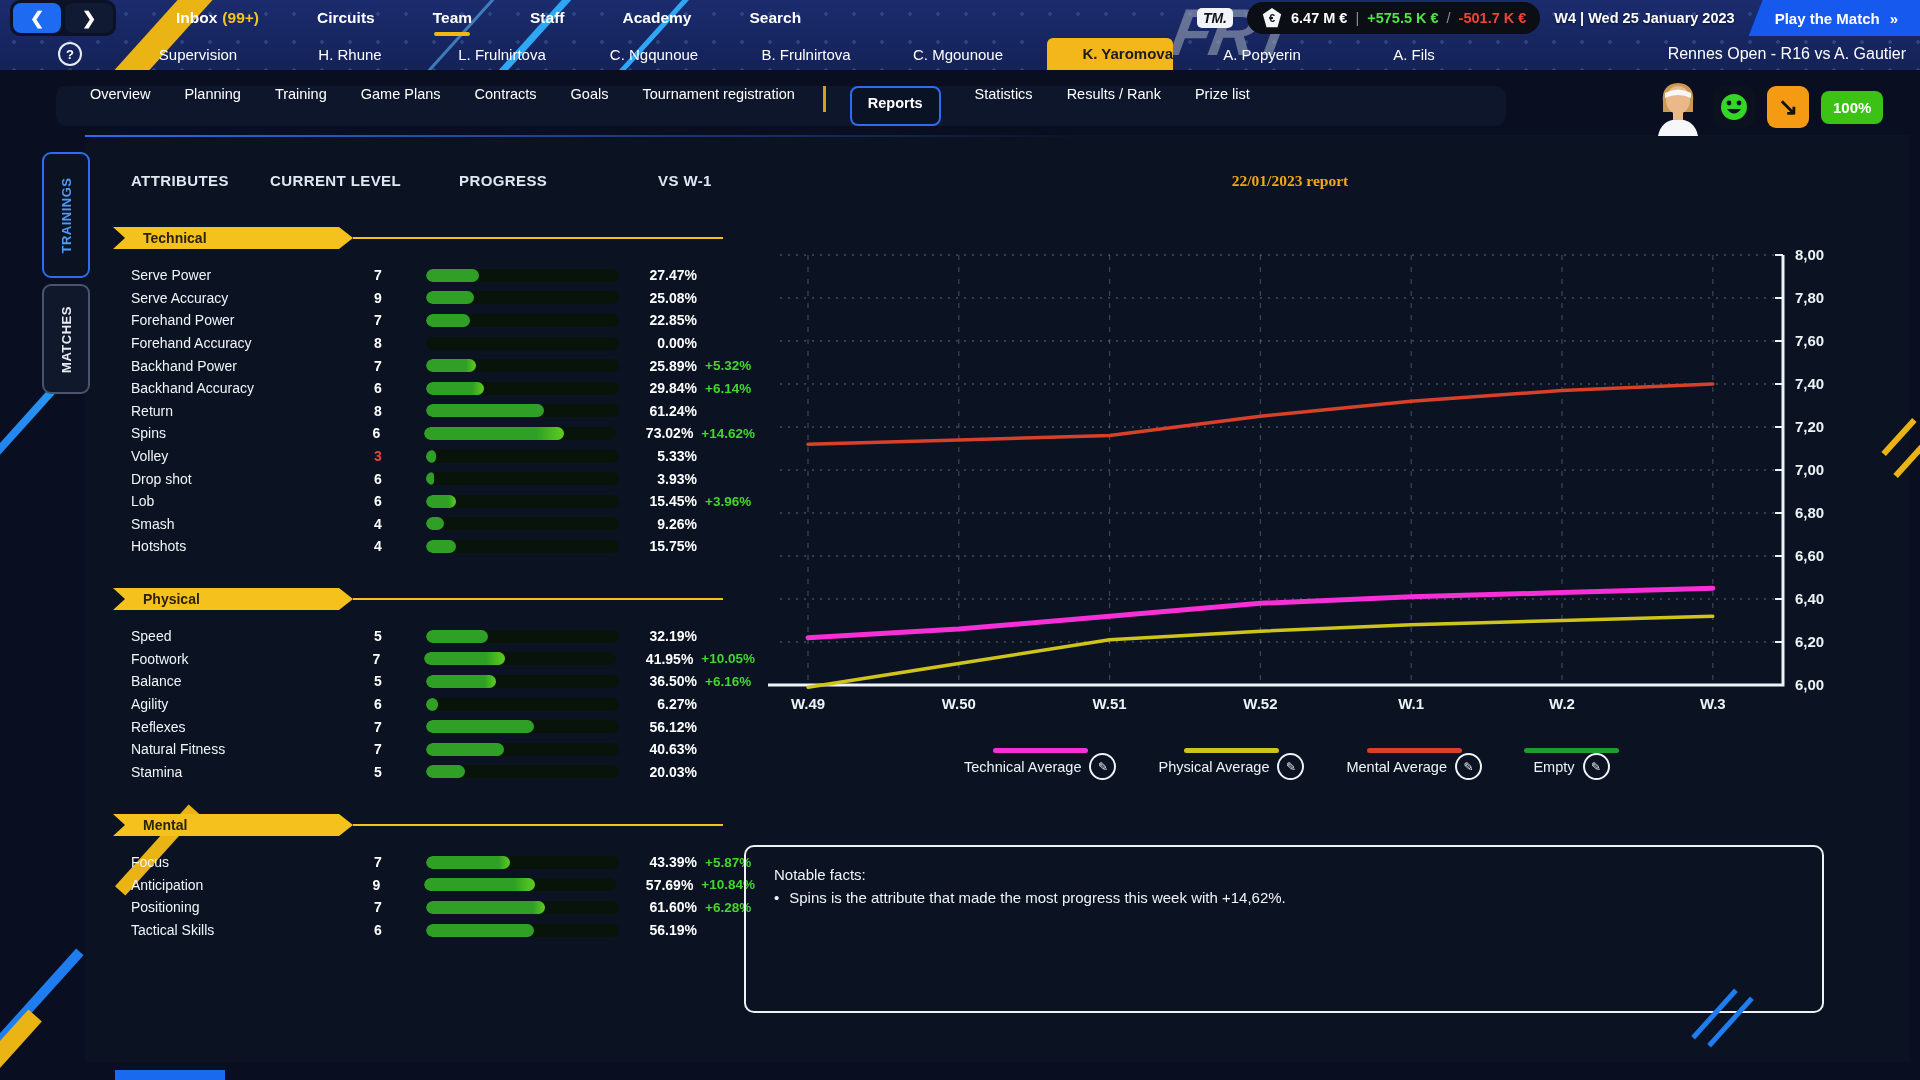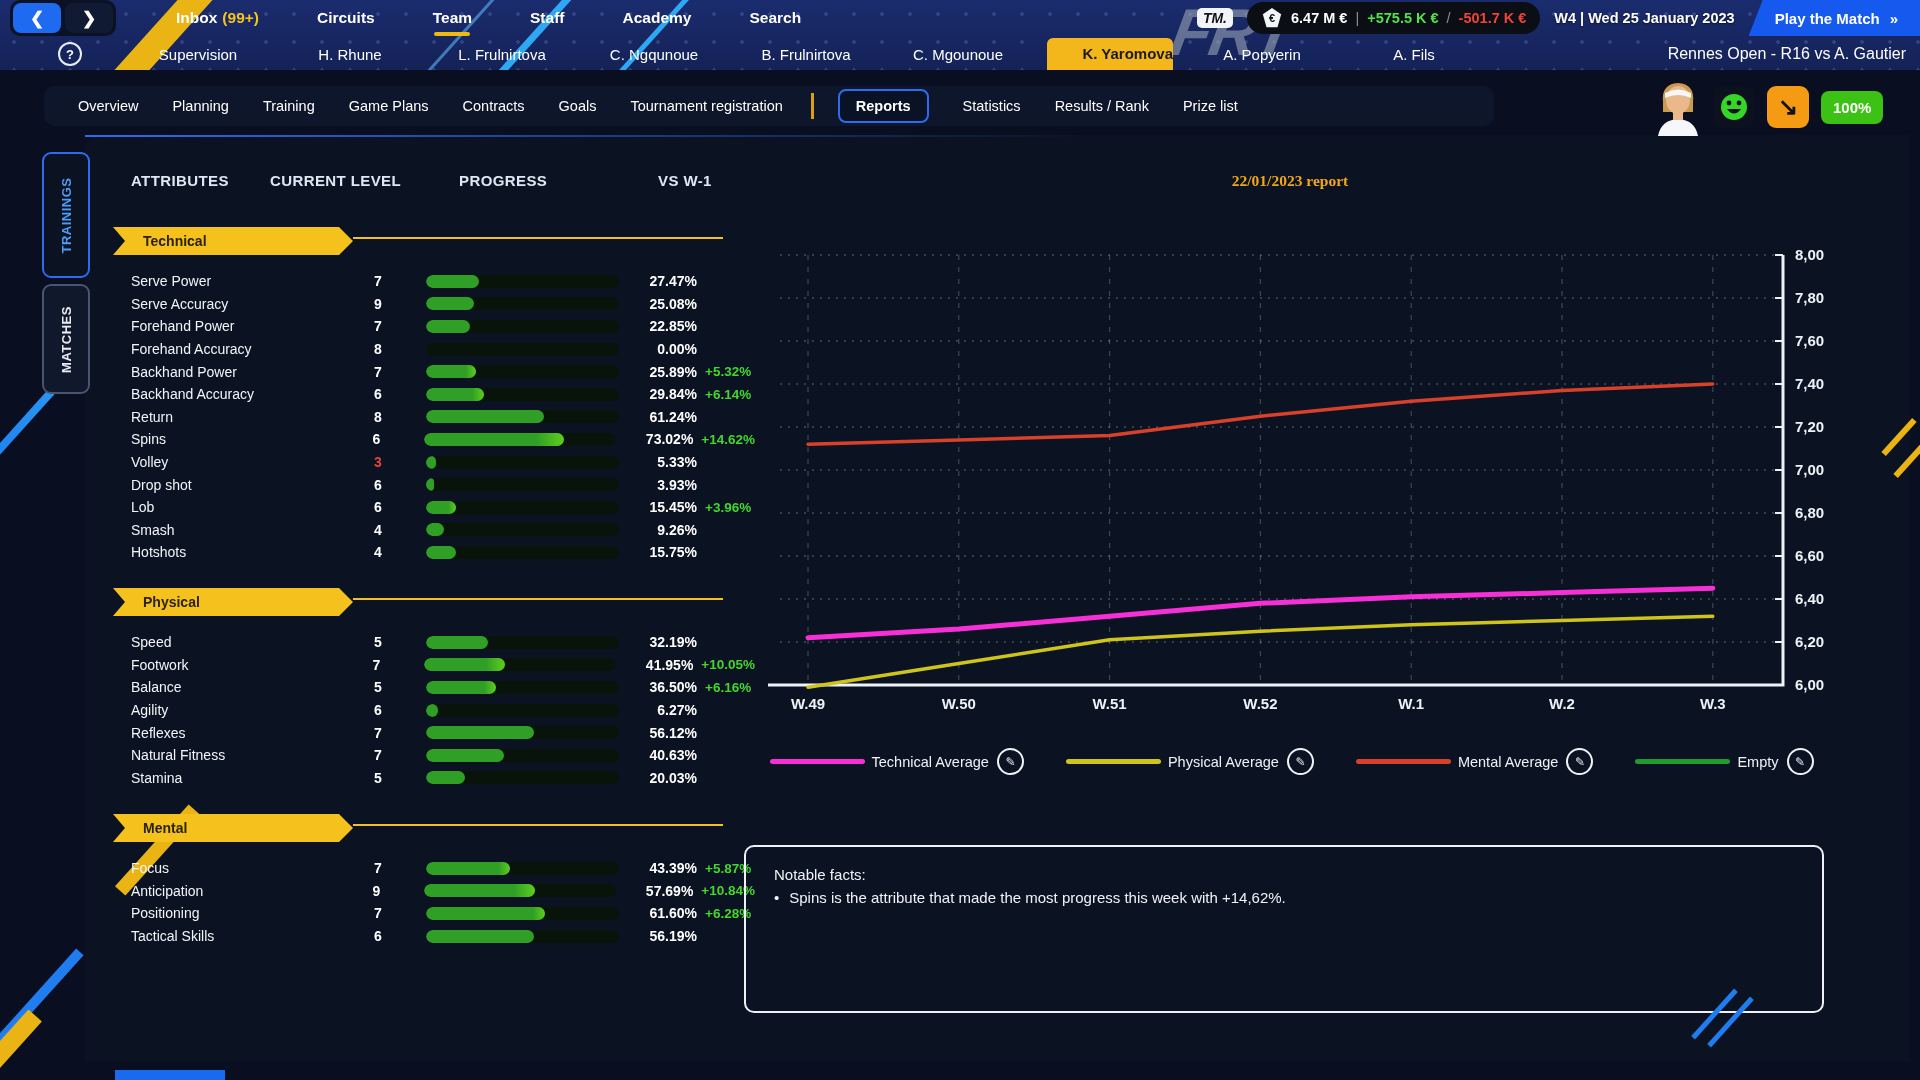--- a/index.html
+++ b/index.html
@@ -40,22 +40,22 @@
     clip-path:polygon(14px 0,100% 0,100% 100%,0 100%);}
   .navrow2{position:absolute;left:0;top:38px;width:1920px;height:32px;display:flex;align-items:center;z-index:3;}
   .helpicon{width:20px;height:20px;border:2px solid #e8ecf4;border-radius:50%;margin-left:58px;
     display:flex;align-items:center;justify-content:center;font-size:13px;font-weight:bold;}
   .nav2items{display:flex;margin-left:40px;align-items:center;}
   .nav2item{font-size:15px;width:152px;text-align:center;cursor:pointer;padding:6px 0;white-space:nowrap;}
   .nav2item.active{background:#f3b71b;color:#1c1c1c;font-weight:bold;border-radius:6px 6px 0 0;
     width:126px;margin:0 13px;padding:7px 0 9px;text-align:right;}
   .nav2right{position:absolute;right:14px;font-size:16px;white-space:nowrap;}
   
-  .tabbar{position:absolute;left:44px;top:86px;width:1450px;height:40px;background:#0e162b;
-    border-radius:10px;display:flex;align-items:center;z-index:4;}
+  .tabbar{position:absolute;left:56px;top:86px;width:1450px;height:40px;background:#0e162b;
+    border-radius:10px;display:flex;z-index:4;}
   .tabitem{font-size:14.5px;color:#fff;margin-left:34px;cursor:pointer;white-space:nowrap;}
   .tabdivider{width:3px;height:26px;background:#d9a016;margin-left:28px;}
   .tabitem.active{border:2px solid #2e6bf0;background:#0a1226;border-radius:8px;
     padding:7px 16px;font-weight:bold;margin-left:24px;}
   .player-cluster{position:absolute;top:78px;z-index:4;display:flex;align-items:center;gap:12px;}
   .icon-tile{width:42px;height:42px;border-radius:9px;display:flex;align-items:center;justify-content:center;}
   .tile-dark{background:#0c1120;}
   .tile-orange{background:#f59a13;color:#10130f;font-size:24px;font-weight:bold;}
   .cond-badge{background:#3cc214;border-radius:8px;padding:8px 12px;font-size:15px;font-weight:bold;}
   
@@ -67,39 +67,39 @@
   
   .panel{position:absolute;left:85px;top:135px;width:1825px;height:927px;background:#0b1322;
     border-radius:14px 0 0 0;z-index:2;}
   .panel::before{content:"";position:absolute;left:0;top:0;height:2px;width:1000px;
     background:linear-gradient(90deg,#2e6bf0,rgba(46,107,240,0));}
   .colhead{position:absolute;font-size:15px;font-weight:bold;color:#dfe8f2;letter-spacing:.4px;z-index:3;}
   .report-title{position:absolute;left:760px;top:172px;width:1060px;text-align:center;
     font-size:15.5px;font-weight:bold;color:#f2a71b;z-index:3;font-family:Liberation Serif, serif;}
   
   .section{position:absolute;left:95px;width:660px;z-index:3;}
-  .banner{position:relative;margin-left:18px;width:240px;height:28px;background:#f5c21d;
+  .banner{position:relative;margin-left:18px;width:240px;height:22px;background:#f5c21d;
     clip-path:polygon(0 0,calc(100% - 14px) 0,100% 50%,calc(100% - 14px) 100%,0 100%,12px 50%);
     display:flex;align-items:center;}
   .banner span{margin-left:30px;font-size:14px;font-weight:bold;color:#2b2209;}
   .banner-line{position:absolute;left:258px;top:10px;width:370px;height:2px;background:#f5c21d;}
   .rows{margin-top:15px;}
   .arow{display:flex;align-items:center;height:22.6px;}
   .a-label{width:230px;margin-left:36px;font-size:14px;color:#f2f5f9;}
   .a-level{width:34px;text-align:center;font-size:14px;font-weight:bold;}
   .a-level.low{color:#e84438;}
   .a-track{width:193px;height:13px;margin-left:31px;background:#081409;border-radius:7px;overflow:hidden;}
   .a-fill{height:100%;border-radius:7px;}
   .a-pct{width:78px;text-align:right;font-size:14px;font-weight:bold;color:#fff;}
   .a-vs{margin-left:8px;font-size:13.5px;font-weight:bold;color:#43d62c;white-space:nowrap;}
   
   .chartbox{position:absolute;left:760px;top:240px;width:1100px;height:480px;z-index:3;}
   .legend{position:absolute;left:760px;top:748px;width:1063px;display:flex;justify-content:center;
     gap:42px;z-index:3;}
-  .legenditem{display:flex;flex-direction:row;align-items:center;gap:7px;}
+  .legenditem{display:flex;flex-direction:column;align-items:center;}
   .swatch{width:95px;height:5px;border-radius:3px;}
   .legendlabel{display:flex;align-items:center;gap:8px;font-size:14.5px;color:#eef3f8;}
   .editicon{width:23px;height:23px;border:2px solid #eef3f8;border-radius:50%;display:flex;
     align-items:center;justify-content:center;font-size:12px;cursor:pointer;color:#eef3f8;}
   
   .notebox{position:absolute;left:744px;top:845px;width:1080px;height:168px;border:2px solid #eef2f8;
     border-radius:10px;z-index:3;padding:16px 28px;box-sizing:border-box;font-size:15px;
     line-height:23px;color:#f0f4f8;}
   .notebox .bullet-row{display:flex;gap:10px;}
 </style>

